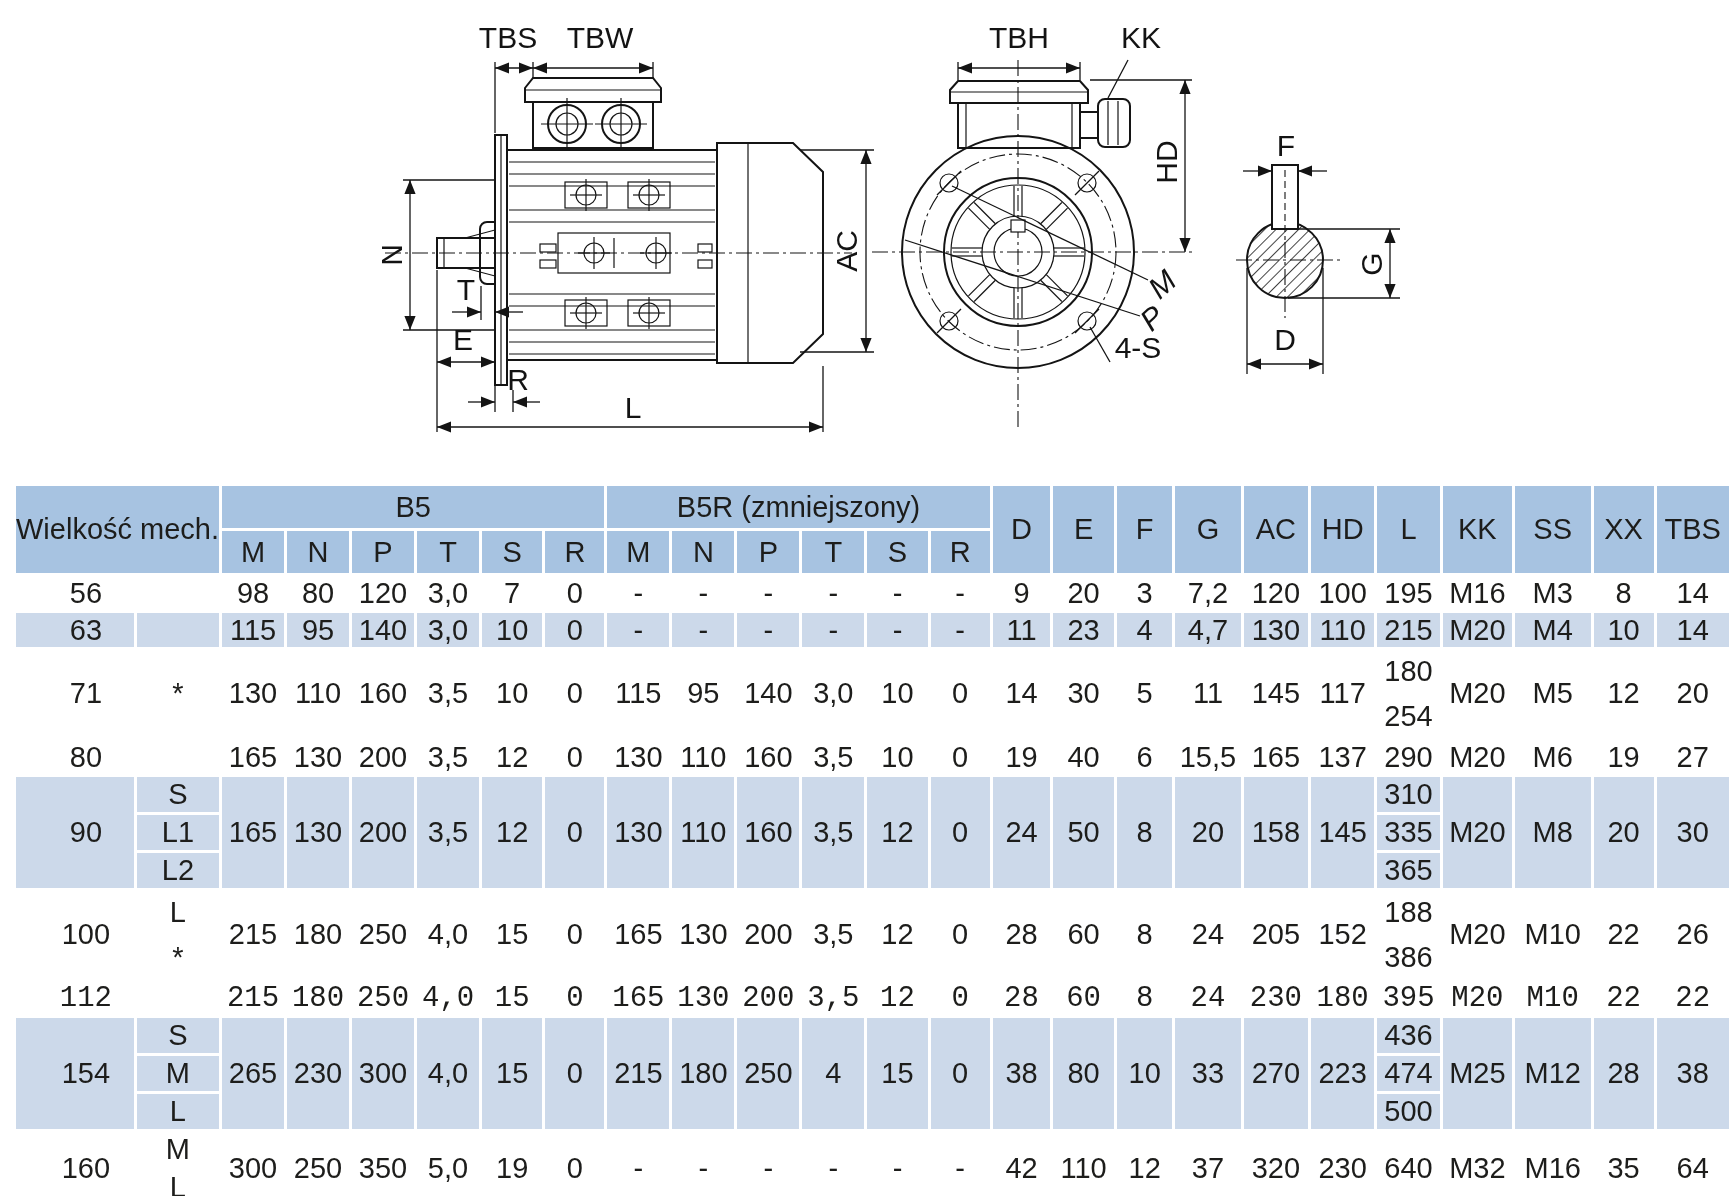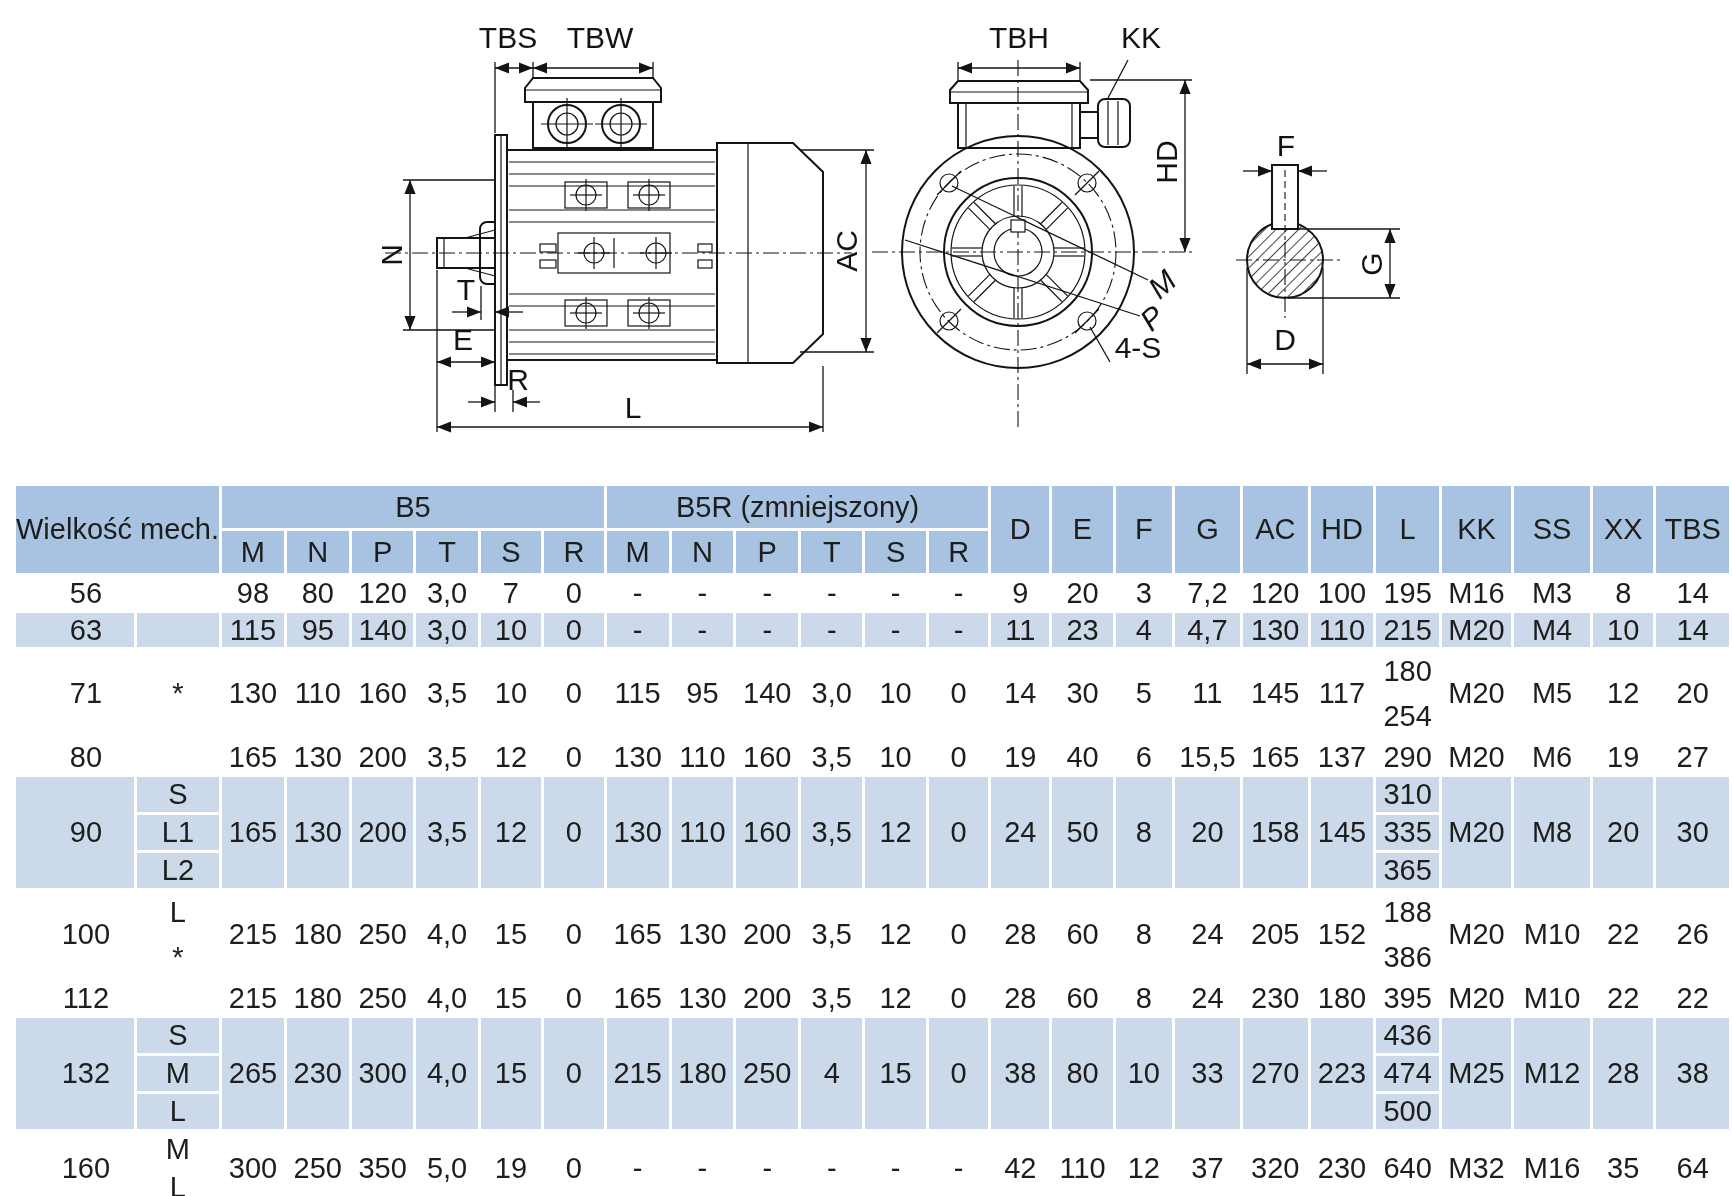--- a/index.html
+++ b/index.html
@@ -462,21 +462,21 @@
         <td>188</td>
         <td rowspan="2">M20</td>
         <td rowspan="2">M10</td>
         <td rowspan="2">22</td>
         <td rowspan="2">26</td>
       </tr>
       <tr style="height: 42px;">
         <td class="var">*</td>
         <td>386</td>
       </tr>
-      <tr style="height: 34px;">
+      <tr style="height: 34px; font-family: Liberation Mono, monospace;">
         <td class="size">112</td>
         <td class="var"></td>
         <td>215</td>
         <td>180</td>
         <td>250</td>
         <td>4,0</td>
         <td>15</td>
         <td>0</td>
         <td>165</td>
         <td>130</td>
@@ -490,21 +490,21 @@
         <td>24</td>
         <td>230</td>
         <td>180</td>
         <td>395</td>
         <td>M20</td>
         <td>M10</td>
         <td>22</td>
         <td>22</td>
       </tr>
       <tr class="alt" style="height: 35px;">
-        <td rowspan="3" class="size">132</td>
+        <td rowspan="3" class="size">154</td>
         <td class="var">S</td>
         <td rowspan="3">265</td>
         <td rowspan="3">230</td>
         <td rowspan="3">300</td>
         <td rowspan="3">4,0</td>
         <td rowspan="3">15</td>
         <td rowspan="3">0</td>
         <td rowspan="3">215</td>
         <td rowspan="3">180</td>
         <td rowspan="3">250</td>

